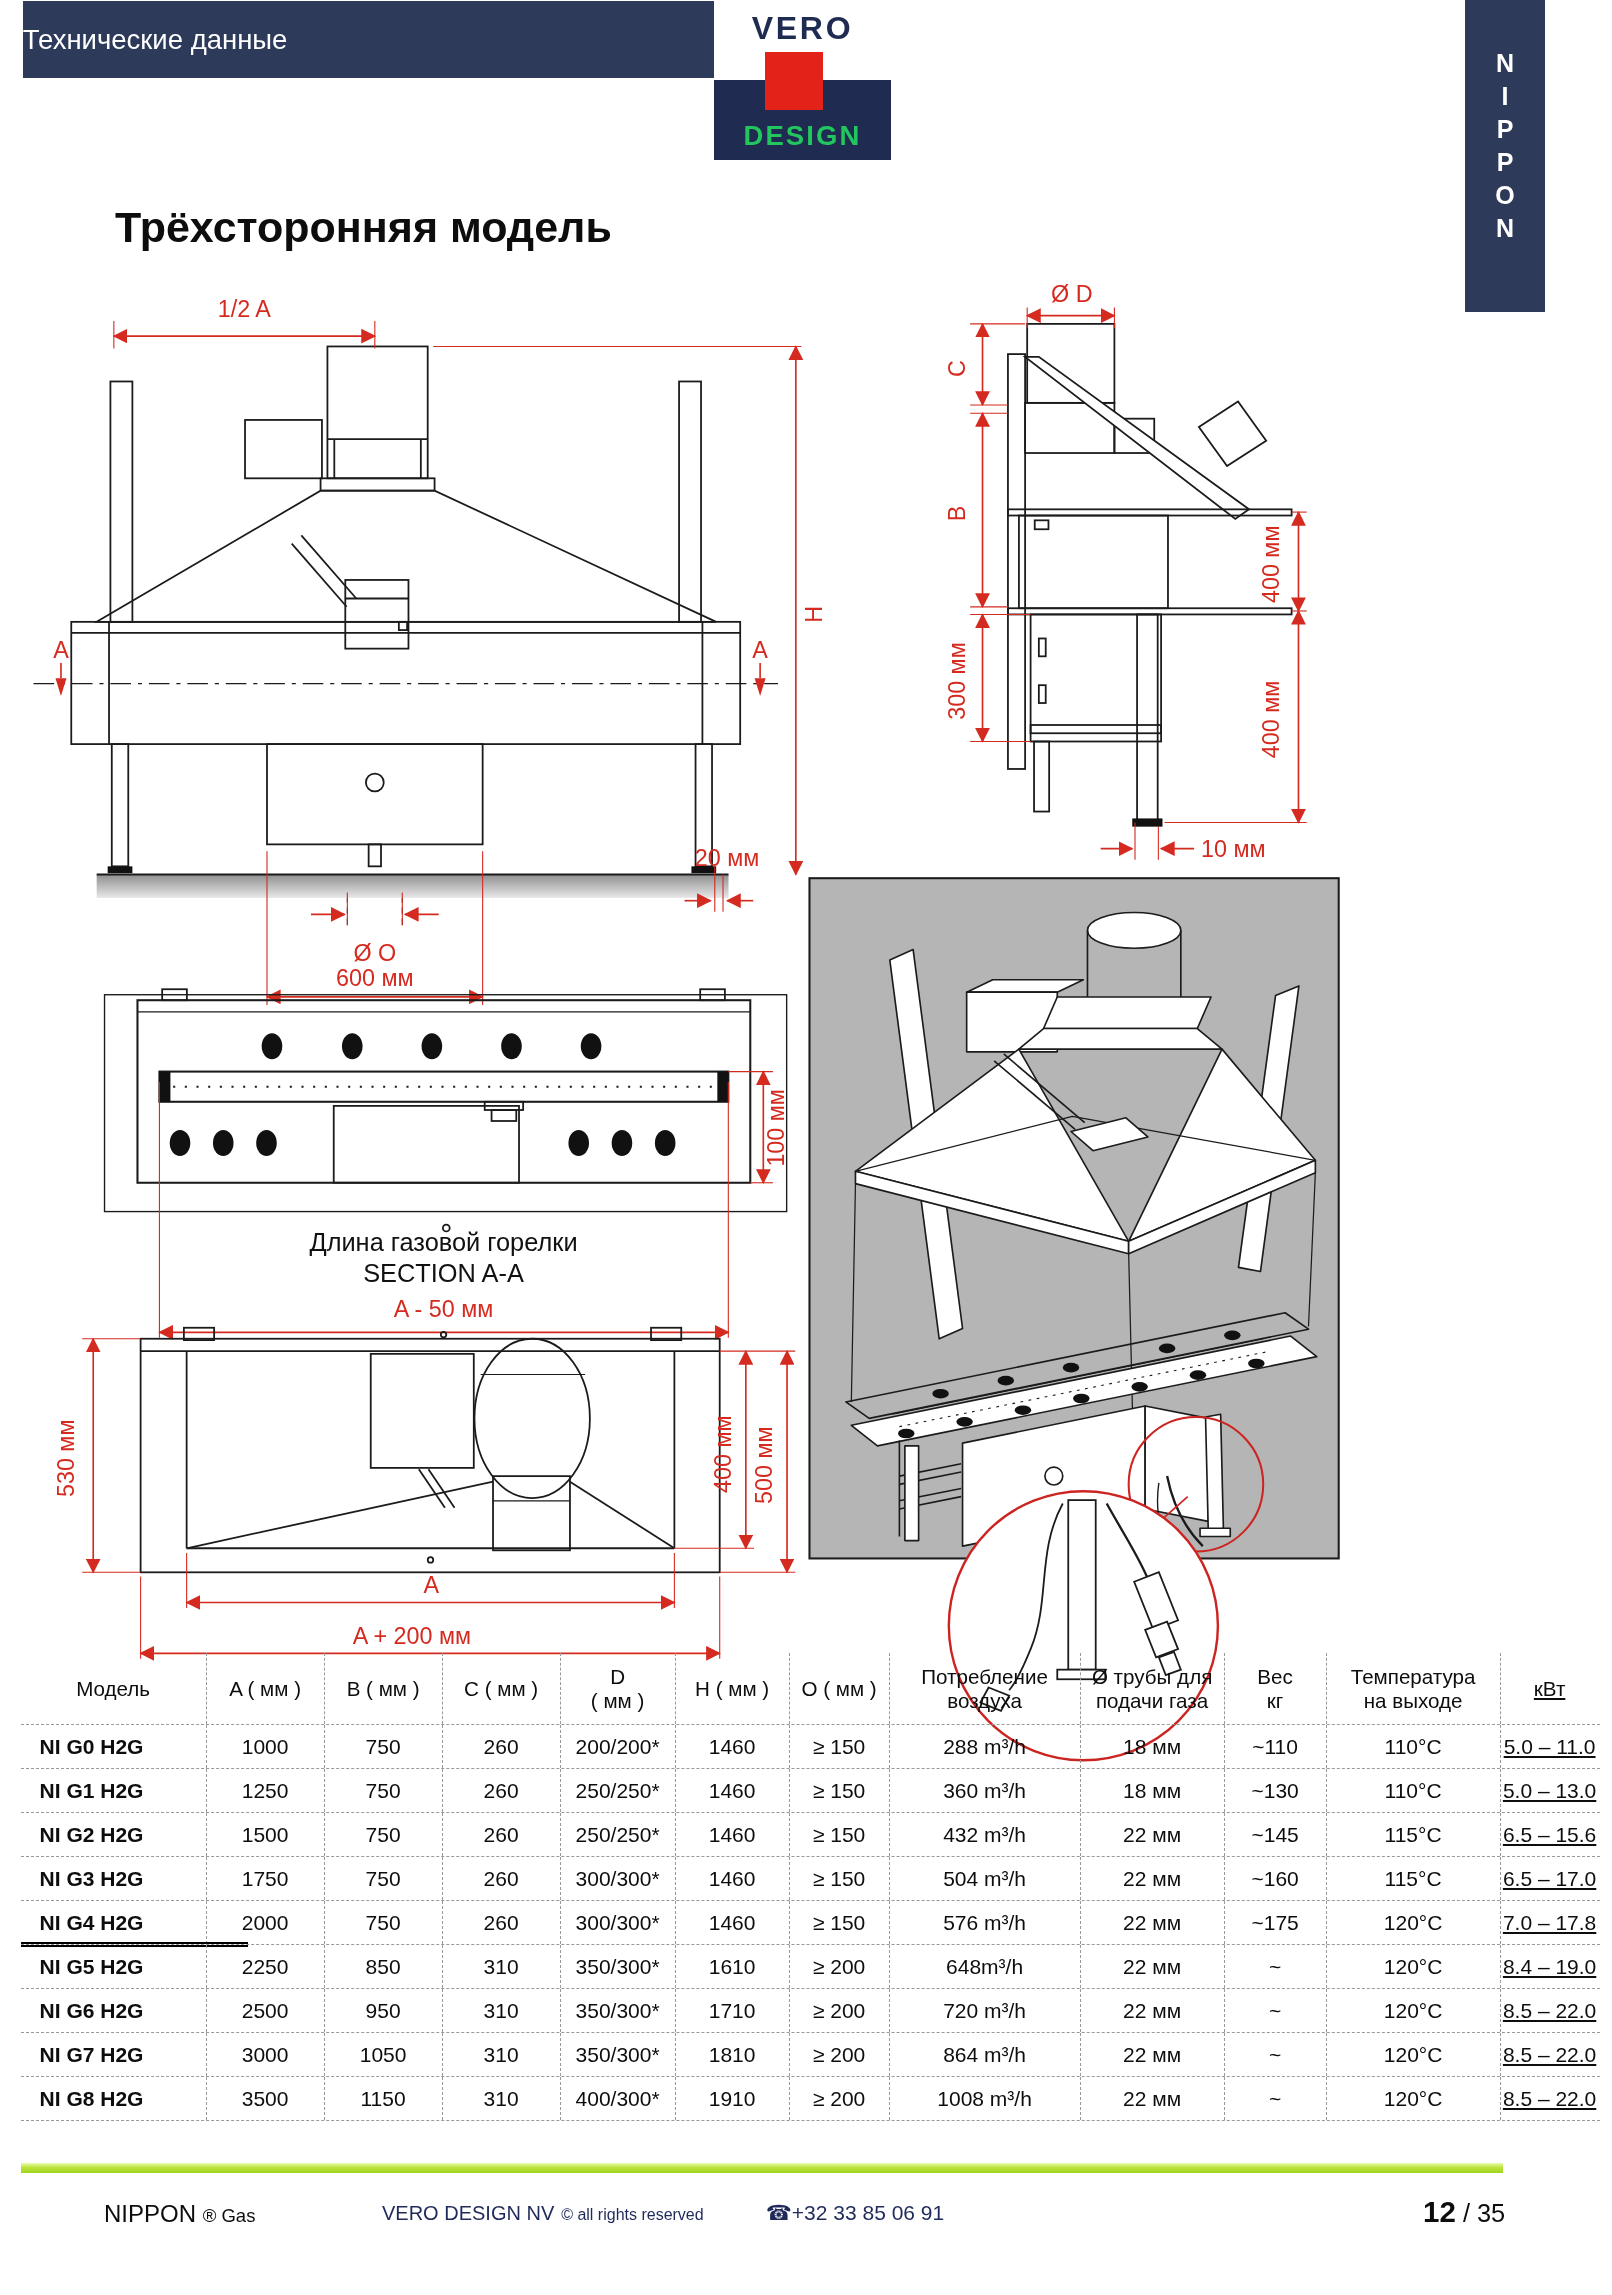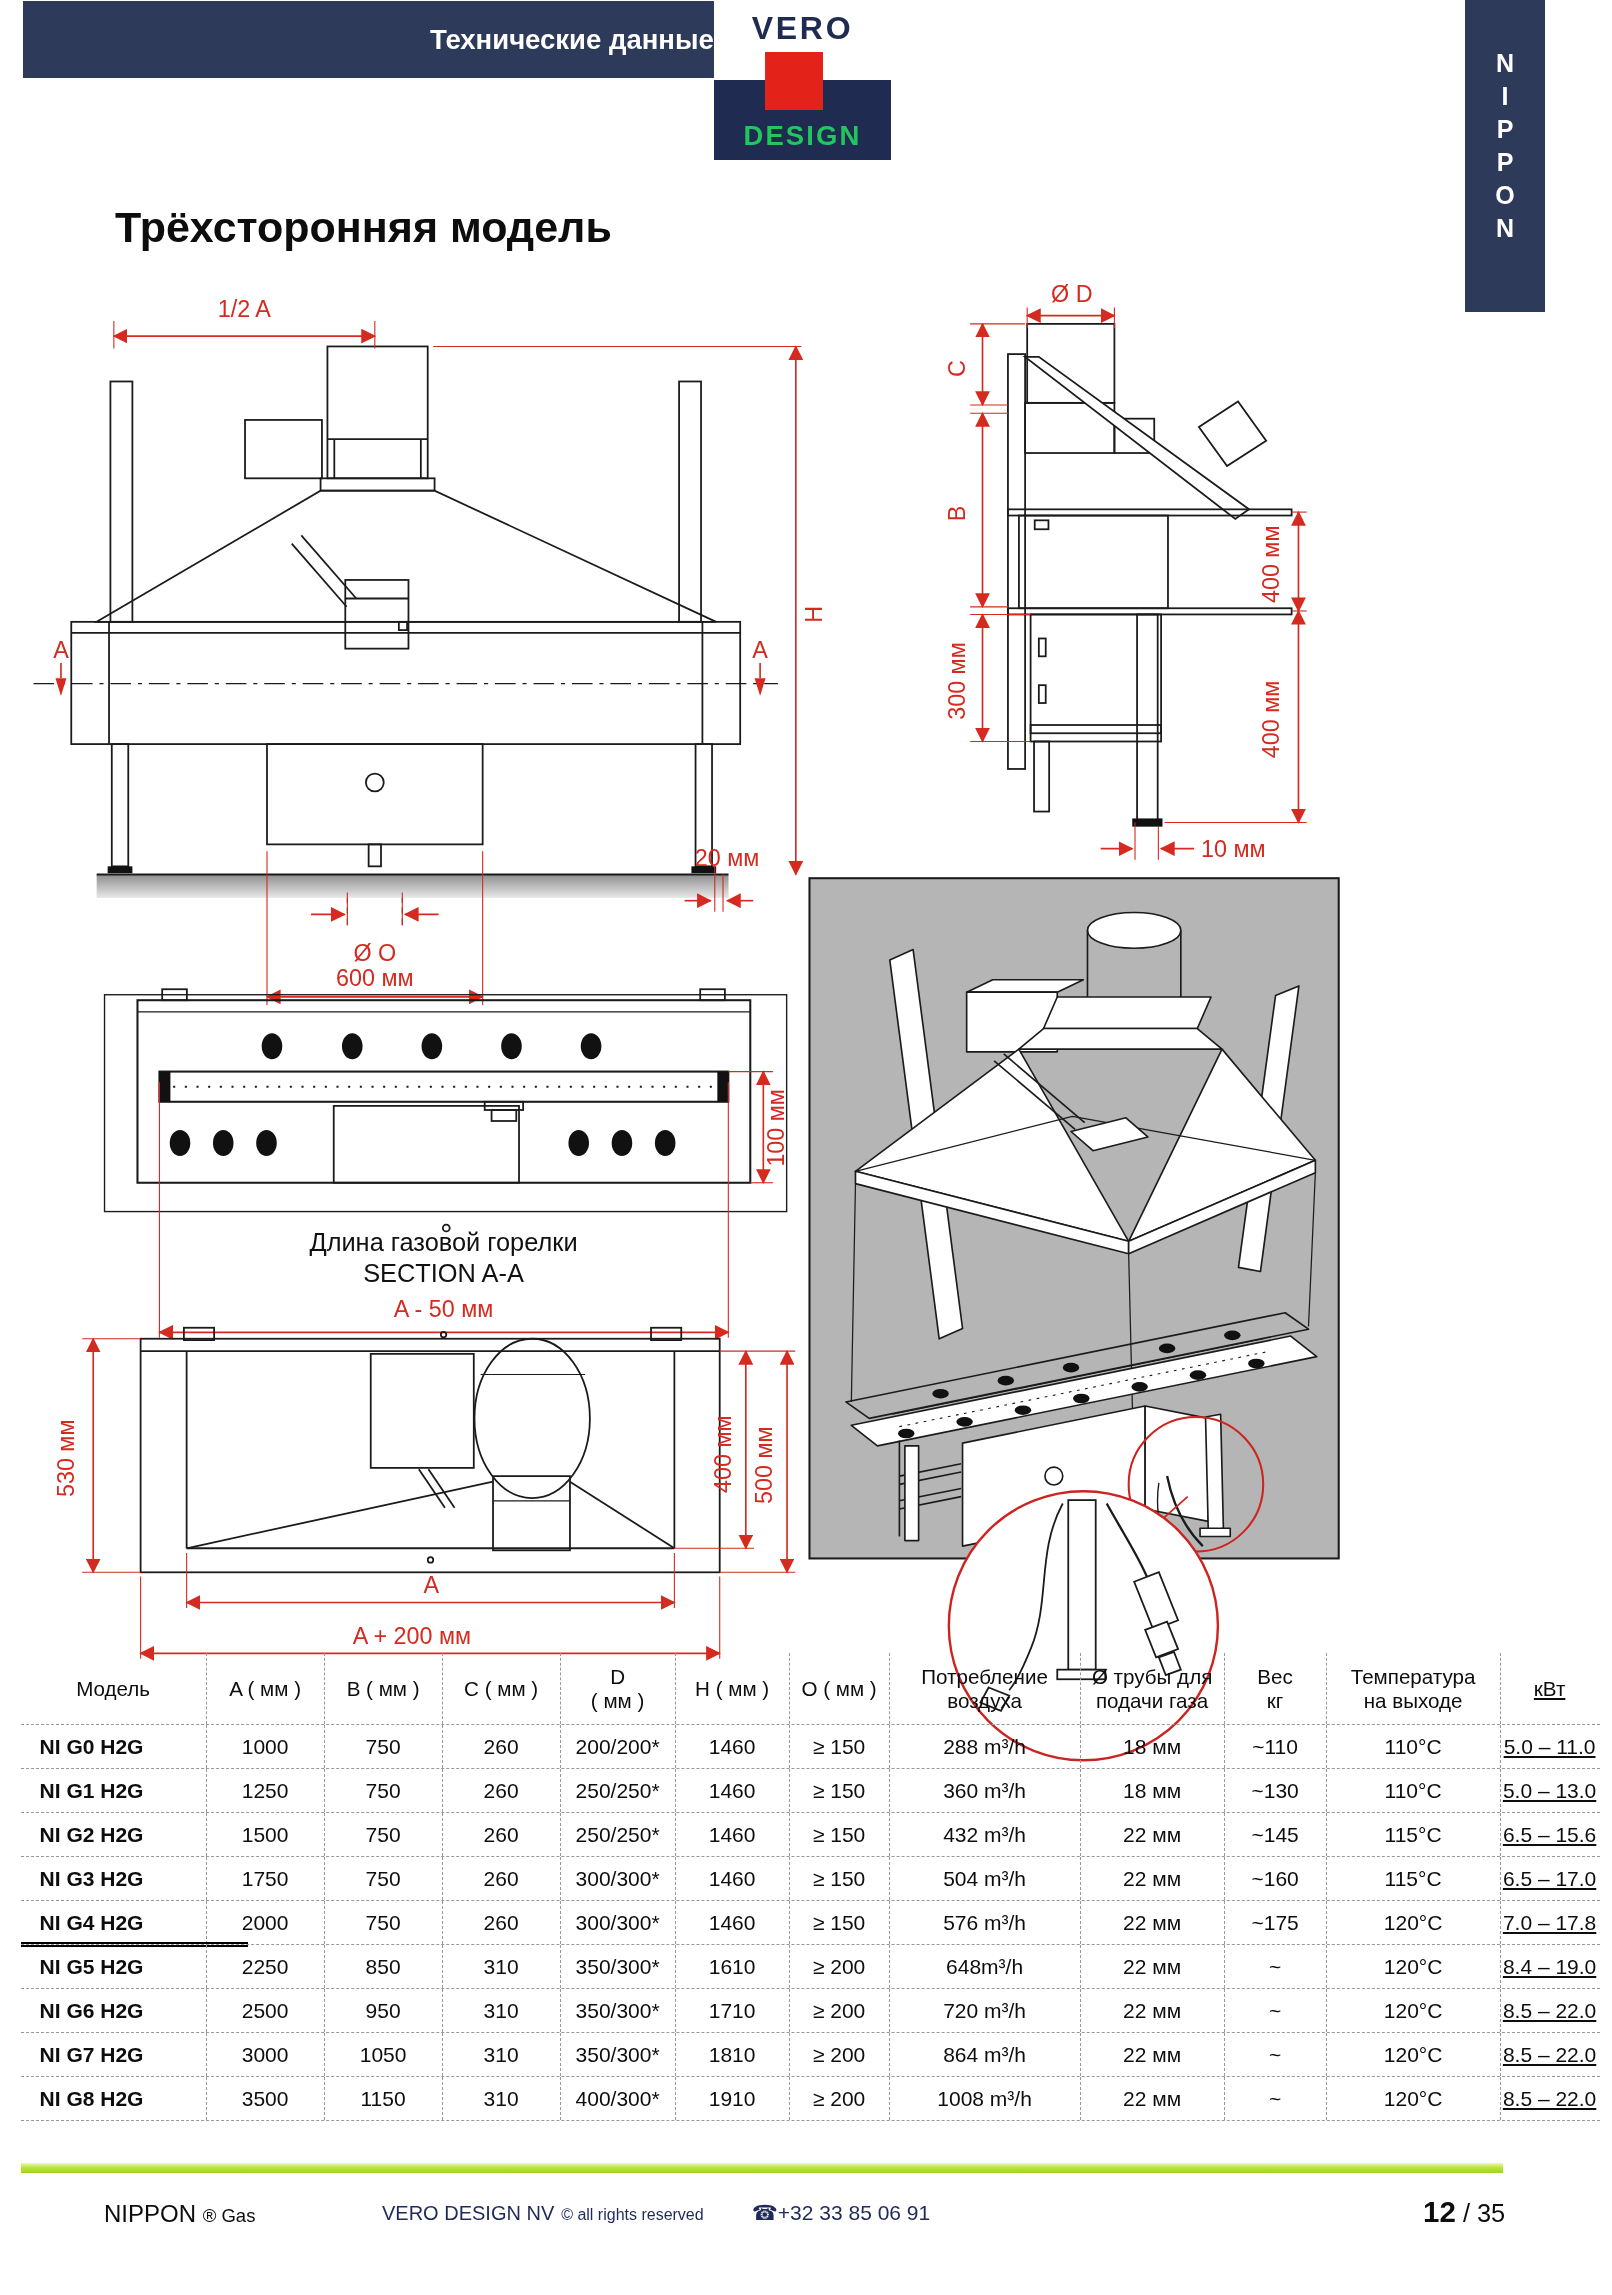--- a/index.html
+++ b/index.html
@@ -1,20 +1,20 @@
 <!DOCTYPE html>
 <html style="font-size:11px"><head>
 <meta charset="utf-8">
 <style>
   html,body{margin:0;padding:0;background:#9a9a9a;}
   .page{position:relative;width:1612px;height:2295px;background:#ffffff;
         font-family:"Liberation Sans",sans-serif;overflow:hidden;}
   
   .banner{position:absolute;background:#2d3a59;color:#fff;display:flex;
-          align-items:center;justify-content:flex-end;font-weight:bold;font-size:27.5px;}
+          align-items:center;justify-content:flex-start;font-weight:normal;font-size:27.5px;}
   .banner-left{left:22.7px;top:1.4px;width:691px;height:77px;}
   .banner-right{left:873px;top:0;width:591px;height:71px;}
   .logo{position:absolute;left:714px;top:0;width:177px;height:160px;}
   .logo-top{position:absolute;left:0;top:0;width:100%;height:80px;background:#fff;
             display:flex;align-items:flex-start;justify-content:center;}
   .logo-top span{color:#1f2b50;font-weight:bold;font-size:32px;letter-spacing:2.7px;margin-top:9.6px;}
   .logo-bottom{position:absolute;left:0;top:80px;width:100%;height:80px;background:#1f2b50;
             display:flex;align-items:flex-end;justify-content:center;}
   .logo-bottom span{color:#22c55e;font-weight:bold;font-size:27.5px;letter-spacing:2.1px;margin-bottom:8.2px;}
   .logo-square{position:absolute;left:51px;top:52px;width:58px;height:58px;background:#e32219;}
@@ -52,21 +52,21 @@
   
   .footnote{position:absolute;left:22px;top:2126px;font-size:21px;color:#0d0d0d;}
   .green-bar{position:absolute;left:20.6px;top:2163px;width:1482px;height:10.3px;
              background:linear-gradient(180deg,#e9fcb0 0%,#bce43c 45%,#9ed41e 100%);}
   .footer-brand{position:absolute;left:104px;top:2200px;font-size:24px;color:#0d0d0d;}
   .footer-brand .suffix{font-size:18.5px;}
   .footer-center{position:absolute;left:382px;top:2201px;display:flex;align-items:baseline;
                  color:#1f2a5a;}
   .footer-center .company{font-size:20px;}
   .footer-center .rights{font-size:16px;margin-left:6.9px;}
-  .footer-center .phone{font-size:21px;margin-left:48px;}
+  .footer-center .phone{font-size:21px;margin-left:62px;}
   .footer-page{position:absolute;left:1423px;top:2195px;color:#0d0d0d;font-size:25.4px;}
   .footer-page .num{font-weight:bold;font-size:29.5px;}
 </style>
 </head>
 <body>
 
 <div class="page">
 
   <div class="banner banner-left">
     <span>Технические данные</span>

